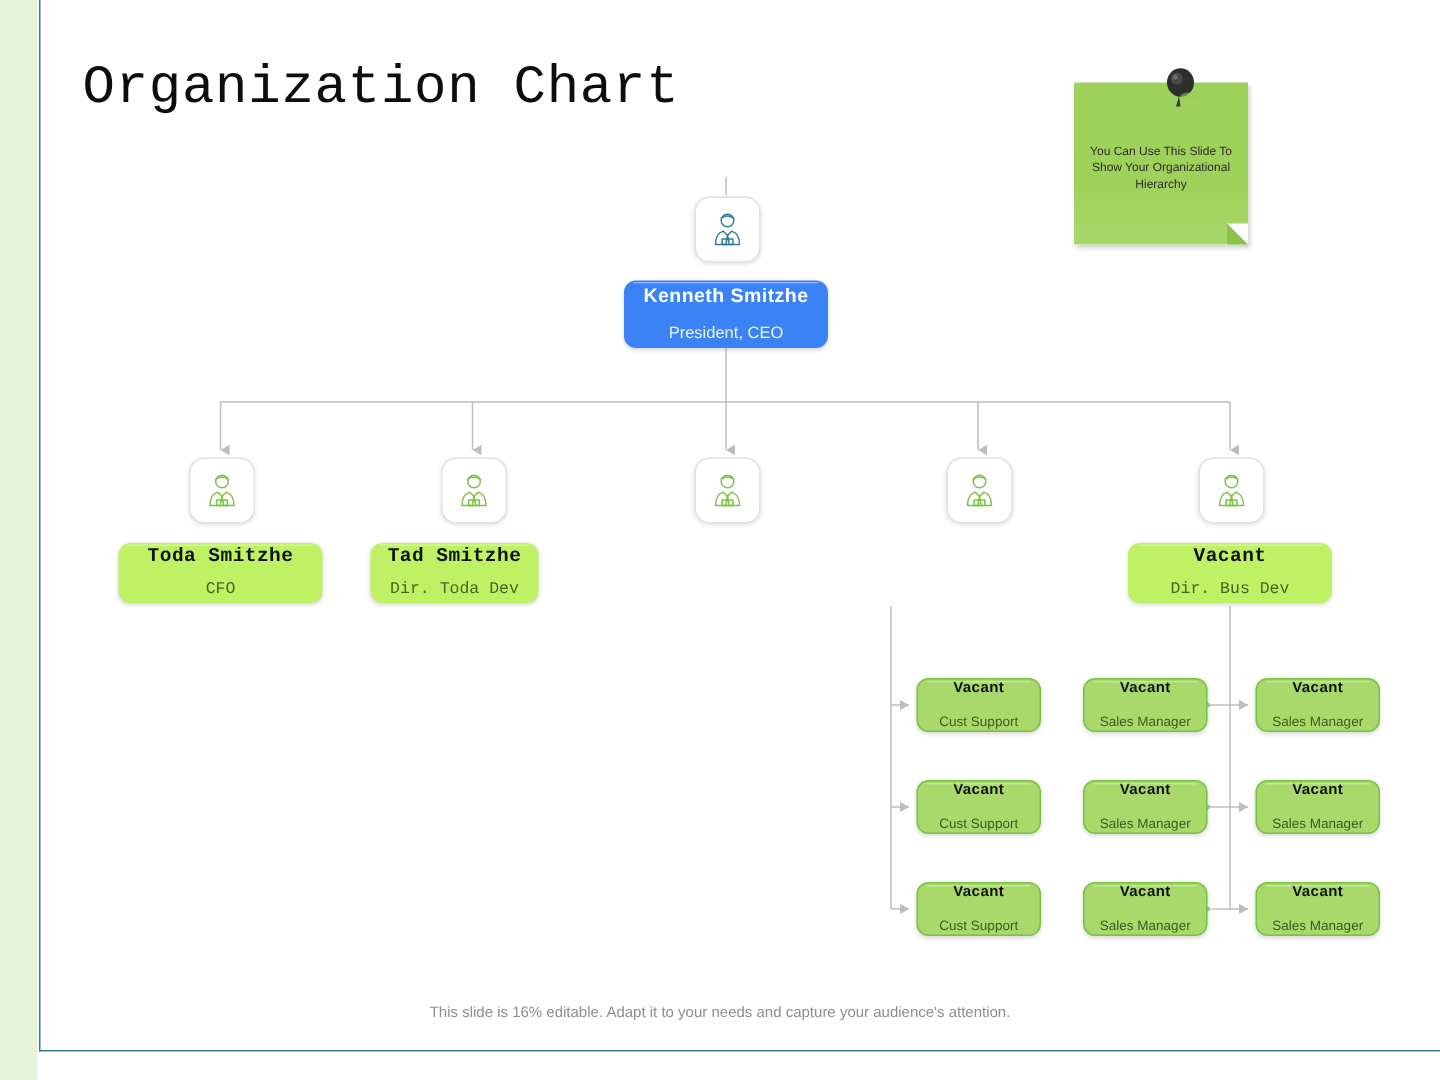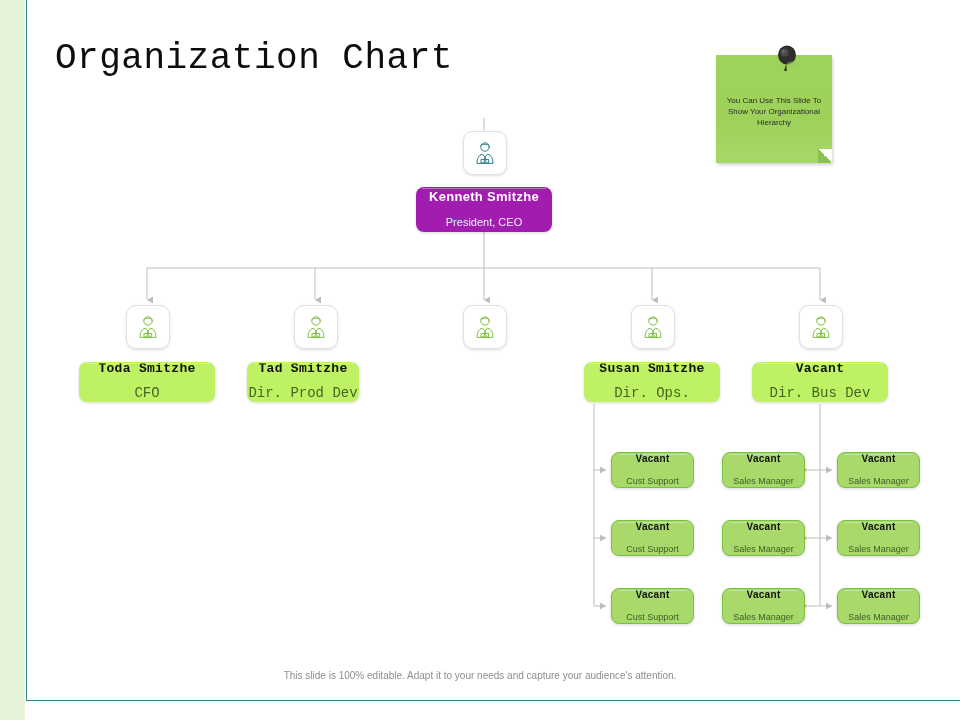--- a/index.html
+++ b/index.html
@@ -56,27 +56,27 @@
   
   .node{
     position:absolute;border-radius:8px;
     display:flex;flex-direction:column;align-items:center;justify-content:center;
     box-shadow:0 1px 3px rgba(0,0,0,.16);
     box-sizing:border-box;
   }
   .node .nm{font-weight:bold;letter-spacing:.3px;line-height:1.15;}
   .node .rl{line-height:1.2;}
 
-  .node.ceo{background:#a21caf;}
+  .node.ceo{background:#3b82f6;}
   .node.ceo .nm{color:#ffffff;font-size:13px;}
   .node.ceo .rl{color:#e8f4f7;font-size:11px;margin-top:11px;}
 
   .node.lvl2{background:#bef264;font-family:Liberation Mono, monospace;}
   .node.lvl2 .nm{color:#121212;font-size:13px;}
-  .node.lvl2 .rl{color:#2e4d13;font-size:14px;margin-top:8px;opacity:.85;}
+  .node.lvl2 .rl{color:#2e4d13;font-size:11px;margin-top:8px;opacity:.85;}
 
   .node.leaf{background:#a8d96a;border:1px solid #79c143;}
   .node.leaf .nm{color:#111111;font-size:10px;}
   .node.leaf .rl{color:#31501a;font-size:9px;margin-top:11px;opacity:.9;}
 
   
   .node::after{
     content:"";position:absolute;left:6px;right:6px;top:1px;height:1px;
     background:rgba(255,255,255,.35);border-radius:2px;pointer-events:none;
   }
@@ -194,21 +194,21 @@
         <circle cx="13" cy="7" r="4.2"></circle>
           <path d="M8.9 5.4 Q13 2.6 17.1 5.4"></path>
         <path d="M5 23 Q5 15.6 10.3 14.1 L13 17 L15.7 14.1 Q21 15.6 21 23 Z"></path>
         <path d="M13 17 L11.9 22.6 M13 17 L14.1 22.6"></path>
           <rect x="9.4" y="19.4" width="7.2" height="3.6"></rect>
       </g>
     </svg>
   </div>
   <div class="node lvl2" style="left:247px;top:362px;width:112px;height:40px;">
     <span class="nm">Tad Smitzhe</span>
-    <span class="rl">Dir. Prod Dev</span>
+    <span class="rl">Dir. Toda Dev</span>
   </div>
 
   <div class="icon-tile" style="left:463px;top:305px;">
     <svg width="26" height="26" viewBox="0 0 26 26">
       <g fill="none" stroke="#7cc242" stroke-width="1" stroke-linecap="round" stroke-linejoin="round">
         <circle cx="13" cy="7" r="4.2"></circle>
           <path d="M8.9 5.4 Q13 2.6 17.1 5.4"></path>
         <path d="M5 23 Q5 15.6 10.3 14.1 L13 17 L15.7 14.1 Q21 15.6 21 23 Z"></path>
         <path d="M13 17 L11.9 22.6 M13 17 L14.1 22.6"></path>
           <rect x="9.4" y="19.4" width="7.2" height="3.6"></rect>
@@ -220,24 +220,20 @@
     <svg width="26" height="26" viewBox="0 0 26 26">
       <g fill="none" stroke="#7cc242" stroke-width="1" stroke-linecap="round" stroke-linejoin="round">
         <circle cx="13" cy="7" r="4.2"></circle>
           <path d="M8.9 5.4 Q13 2.6 17.1 5.4"></path>
         <path d="M5 23 Q5 15.6 10.3 14.1 L13 17 L15.7 14.1 Q21 15.6 21 23 Z"></path>
         <path d="M13 17 L11.9 22.6 M13 17 L14.1 22.6"></path>
           <rect x="9.4" y="19.4" width="7.2" height="3.6"></rect>
       </g>
     </svg>
   </div>
-  <div class="node lvl2" style="left:584px;top:362px;width:136px;height:40px;">
-    <span class="nm">Susan Smitzhe</span>
-    <span class="rl">Dir. Ops.</span>
-  </div>
 
   <div class="icon-tile" style="left:799px;top:305px;">
     <svg width="26" height="26" viewBox="0 0 26 26">
       <g fill="none" stroke="#7cc242" stroke-width="1" stroke-linecap="round" stroke-linejoin="round">
         <circle cx="13" cy="7" r="4.2"></circle>
           <path d="M8.9 5.4 Q13 2.6 17.1 5.4"></path>
         <path d="M5 23 Q5 15.6 10.3 14.1 L13 17 L15.7 14.1 Q21 15.6 21 23 Z"></path>
         <path d="M13 17 L11.9 22.6 M13 17 L14.1 22.6"></path>
           <rect x="9.4" y="19.4" width="7.2" height="3.6"></rect>
       </g>
@@ -280,15 +276,15 @@
   </div>
   <div class="node leaf" style="left:837px;top:520px;width:83px;height:36px;">
     <span class="nm">Vacant</span>
     <span class="rl">Sales Manager</span>
   </div>
   <div class="node leaf" style="left:837px;top:588px;width:83px;height:36px;">
     <span class="nm">Vacant</span>
     <span class="rl">Sales Manager</span>
   </div>
 
-  <div class="footer">This slide is 100% editable. Adapt it to your needs and capture your audience's attention.</div>
+  <div class="footer">This slide is 16% editable. Adapt it to your needs and capture your audience's attention.</div>
 
 </div>
 
 </body></html>

